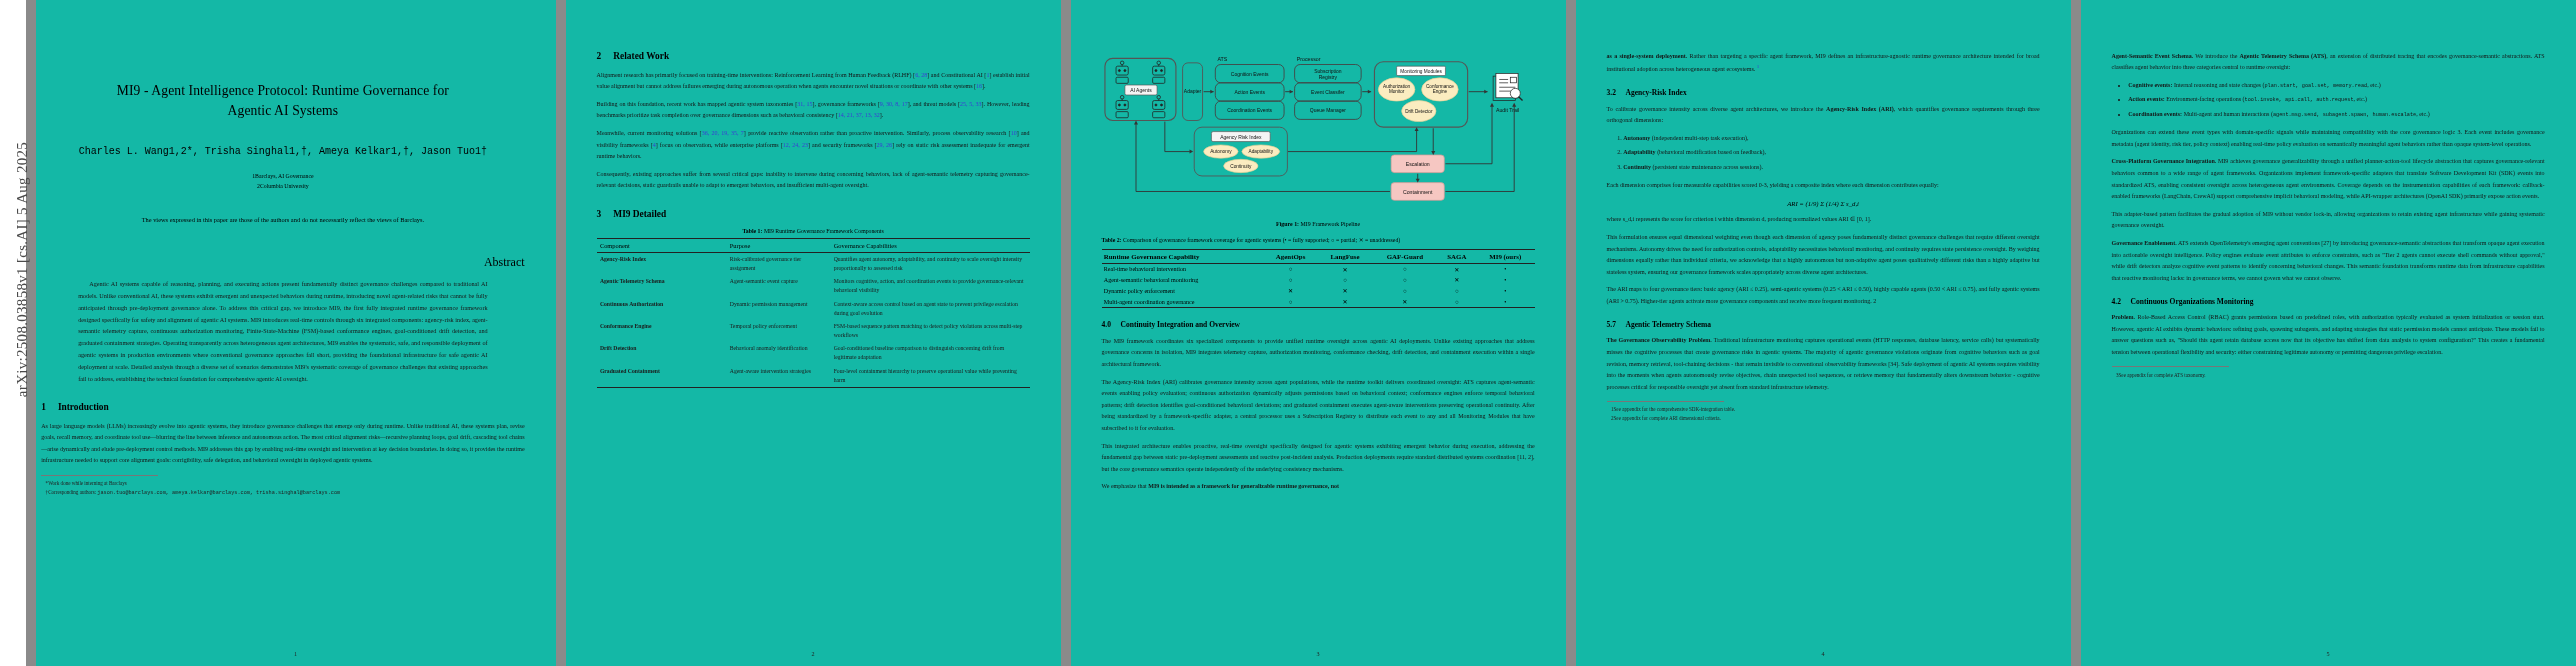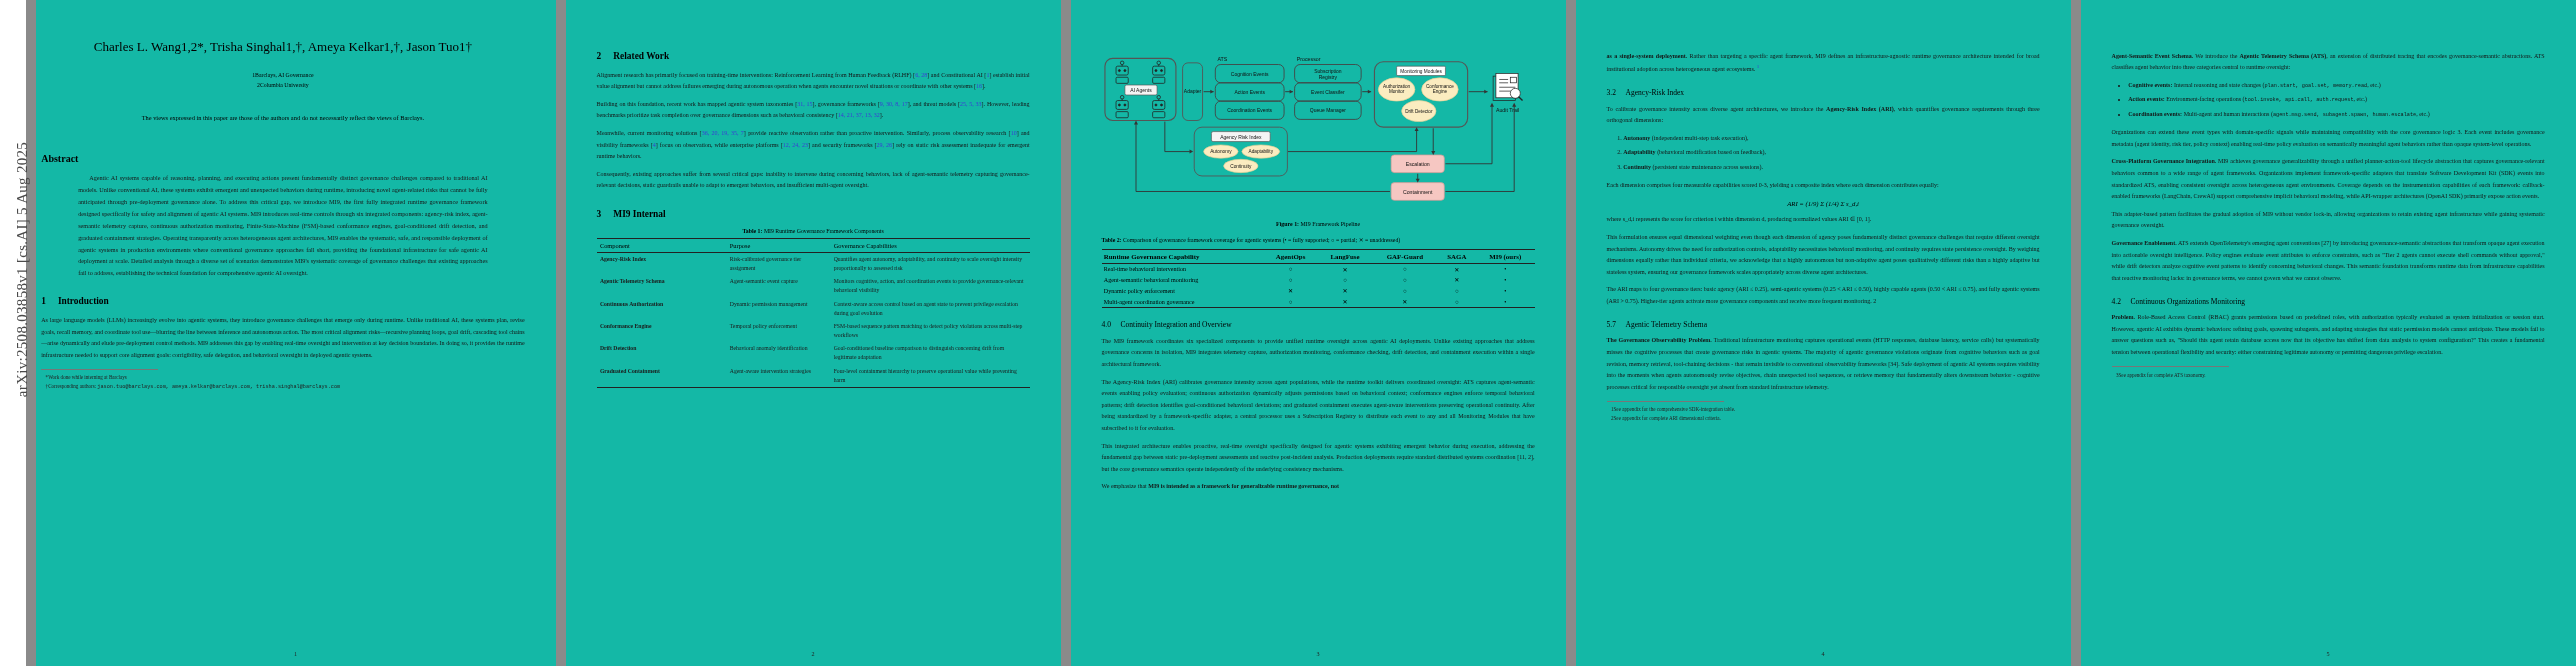--- a/index.html
+++ b/index.html
@@ -11,29 +11,29 @@
       position:absolute;left:-189px;top:261px;width:422px;
       transform:rotate(-90deg);transform-origin:center center;
       font-family:"Liberation Serif",serif;font-size:15px;color:#4a4a4a;letter-spacing:0.3px;
       text-align:center;white-space:nowrap;}
   .page{background:#14b8a6;width:495px;height:667px;flex:0 0 495px;position:relative;
         box-sizing:border-box;padding:14.5px 31px 16.7px 31px;overflow:hidden;}
   .page.p1{width:520px;flex:0 0 520px;padding-left:5.6px;}
   .pagenum{position:absolute;bottom:10px;left:0;right:0;text-align:center;font-size:6.1px;color:#222;}
   h1.title{font-size:13.6px;font-weight:normal;text-align:center;line-height:1.5;
            margin:66px 31px 0 31px;letter-spacing:0.1px;}
-  .authors{text-align:center;font-size:13px;margin-top:24.5px;}
+  .authors{text-align:center;font-size:10px;margin-top:24.5px;font-family:Liberation Mono, monospace;}
   .affil{text-align:center;font-size:5.8px;margin-top:14.5px;line-height:1.75;}
   .disclaimer{text-align:center;font-size:6.4px;margin-top:24.5px;}
-  h2.abshead{text-align:left;font-size:10px;font-weight:bold;margin:32px 0 7.8px 0;}
+  h2.abshead{text-align:right;font-size:12px;font-weight:normal;margin:32px 0 7.8px 0;}
   .abstract{font-size:6.2px;line-height:1.92;text-align:justify;margin:0 37px;text-indent:11px;
             color:#181818;}
   h2.sec{font-size:9.4px;font-weight:bold;margin:16.7px 0 9px 0;}
   h2.sec .num{display:inline-block;width:16.7px;}
-  h3.sub{font-size:7.5px;font-weight:normal;margin:12.2px 0 6.7px 0;}
+  h3.sub{font-size:7.5px;font-weight:bold;margin:12.2px 0 6.7px 0;}
   h3.sub .num{display:inline-block;width:19px;}
   p.body{font-size:6px;line-height:1.93;text-align:justify;margin:0 0 6.1px 0;color:#151515;}
   .cite{color:#3b3bd6;}
   .rule{border:0;border-top:0.6px solid #777;width:117px;margin:7.8px 0 3.3px 0;}
   .fnote{font-size:5.1px;line-height:1.75;color:#222;margin:0;padding-left:4.4px;}
   .mono{font-family:"Liberation Mono",monospace;font-size:5.2px;}
   b{font-weight:bold;}
   
   .tabcap{font-size:5.8px;text-align:center;margin:7.8px 0 4.4px 0;}
   .tabcap.left{text-align:left;line-height:1.75;}
@@ -63,20 +63,24 @@
 </head>
 <body>
 
 <div class="viewer">
 
   <div class="arxiv-stamp">
     <span>arXiv:2508.03858v1  [cs.AI]  5 Aug 2025</span>
   </div>
 
   <div class="page p1">
+    <h1 class="title">
+      <span>MI9 - Agent Intelligence Protocol: Runtime Governance for</span><br>
+      <span>Agentic AI Systems</span>
+    </h1>
     <div class="authors">Charles L. Wang1,2*, Trisha Singhal1,†, Ameya Kelkar1,†, Jason Tuo1†</div>
     <div class="affil">
       <div>1Barclays, AI Governance</div>
       <div>2Columbia University</div>
     </div>
     <div class="disclaimer">The views expressed in this paper are those of the authors and do not necessarily reflect the views of Barclays.</div>
     <h2 class="abshead">Abstract</h2>
     <div class="abstract">Agentic AI systems capable of reasoning, planning, and executing actions present fundamentally distinct governance challenges compared to traditional AI models. Unlike conventional AI, these systems exhibit emergent and unexpected behaviors during runtime, introducing novel agent-related risks that cannot be fully anticipated through pre-deployment governance alone. To address this critical gap, we introduce MI9, the first fully integrated runtime governance framework designed specifically for safety and alignment of agentic AI systems. MI9 introduces real-time controls through six integrated components: agency-risk index, agent-semantic telemetry capture, continuous authorization monitoring, Finite-State-Machine (FSM)-based conformance engines, goal-conditioned drift detection, and graduated containment strategies. Operating transparently across heterogeneous agent architectures, MI9 enables the systematic, safe, and responsible deployment of agentic systems in production environments where conventional governance approaches fall short, providing the foundational infrastructure for safe agentic AI deployment at scale. Detailed analysis through a diverse set of scenarios demonstrates MI9's systematic coverage of governance challenges that existing approaches fail to address, establishing the technical foundation for comprehensive agentic AI oversight.</div>
 
     <h2 class="sec">
@@ -98,21 +102,21 @@
 
     <p class="body"><span>Alignment research has primarily focused on training-time interventions: Reinforcement Learning from Human Feedback (RLHF) [</span><span class="cite">6, 28</span><span>] and Constitutional AI [</span><span class="cite">1</span><span>] establish initial value alignment but cannot address failures emerging during autonomous operation when agents encounter novel situations or coordinate with other systems [</span><span class="cite">16</span><span>].</span></p>
 
     <p class="body"><span>Building on this foundation, recent work has mapped agentic system taxonomies [</span><span class="cite">31, 15</span><span>], governance frameworks [</span><span class="cite">9, 30, 8, 17</span><span>], and threat models [</span><span class="cite">25, 5, 33</span><span>]. However, leading benchmarks prioritize task completion over governance dimensions such as behavioral consistency [</span><span class="cite">14, 21, 37, 13, 32</span><span>].</span></p>
 
     <p class="body"><span>Meanwhile, current monitoring solutions [</span><span class="cite">36, 20, 19, 35, 7</span><span>] provide reactive observation rather than proactive intervention. Similarly, process observability research [</span><span class="cite">10</span><span>] and visibility frameworks [</span><span class="cite">4</span><span>] focus on observation, while enterprise platforms [</span><span class="cite">12, 24, 23</span><span>] and security frameworks [</span><span class="cite">29, 26</span><span>] rely on static risk assessment inadequate for emergent runtime behaviors.</span></p>
 
     <p class="body">Consequently, existing approaches suffer from several critical gaps: inability to intervene during concerning behaviors, lack of agent-semantic telemetry capturing governance-relevant decisions, static guardrails unable to adapt to emergent behaviors, and insufficient multi-agent oversight.</p>
 
     <h2 class="sec">
-      <span class="num">3</span><span>MI9 Internal</span>
+      <span class="num">3</span><span>MI9 Detailed</span>
     </h2>
 
     <div class="tabcap"><b>Table 1:</b> <span>MI9 Runtime Governance Framework Components</span></div>
 
     <table class="tbl">
       <thead>
         <tr class="toprule midrule">
           <th style="width:30%">Component</th>
           <th style="width:24%">Purpose</th>
           <th style="width:46%">Governance Capabilities</th>

